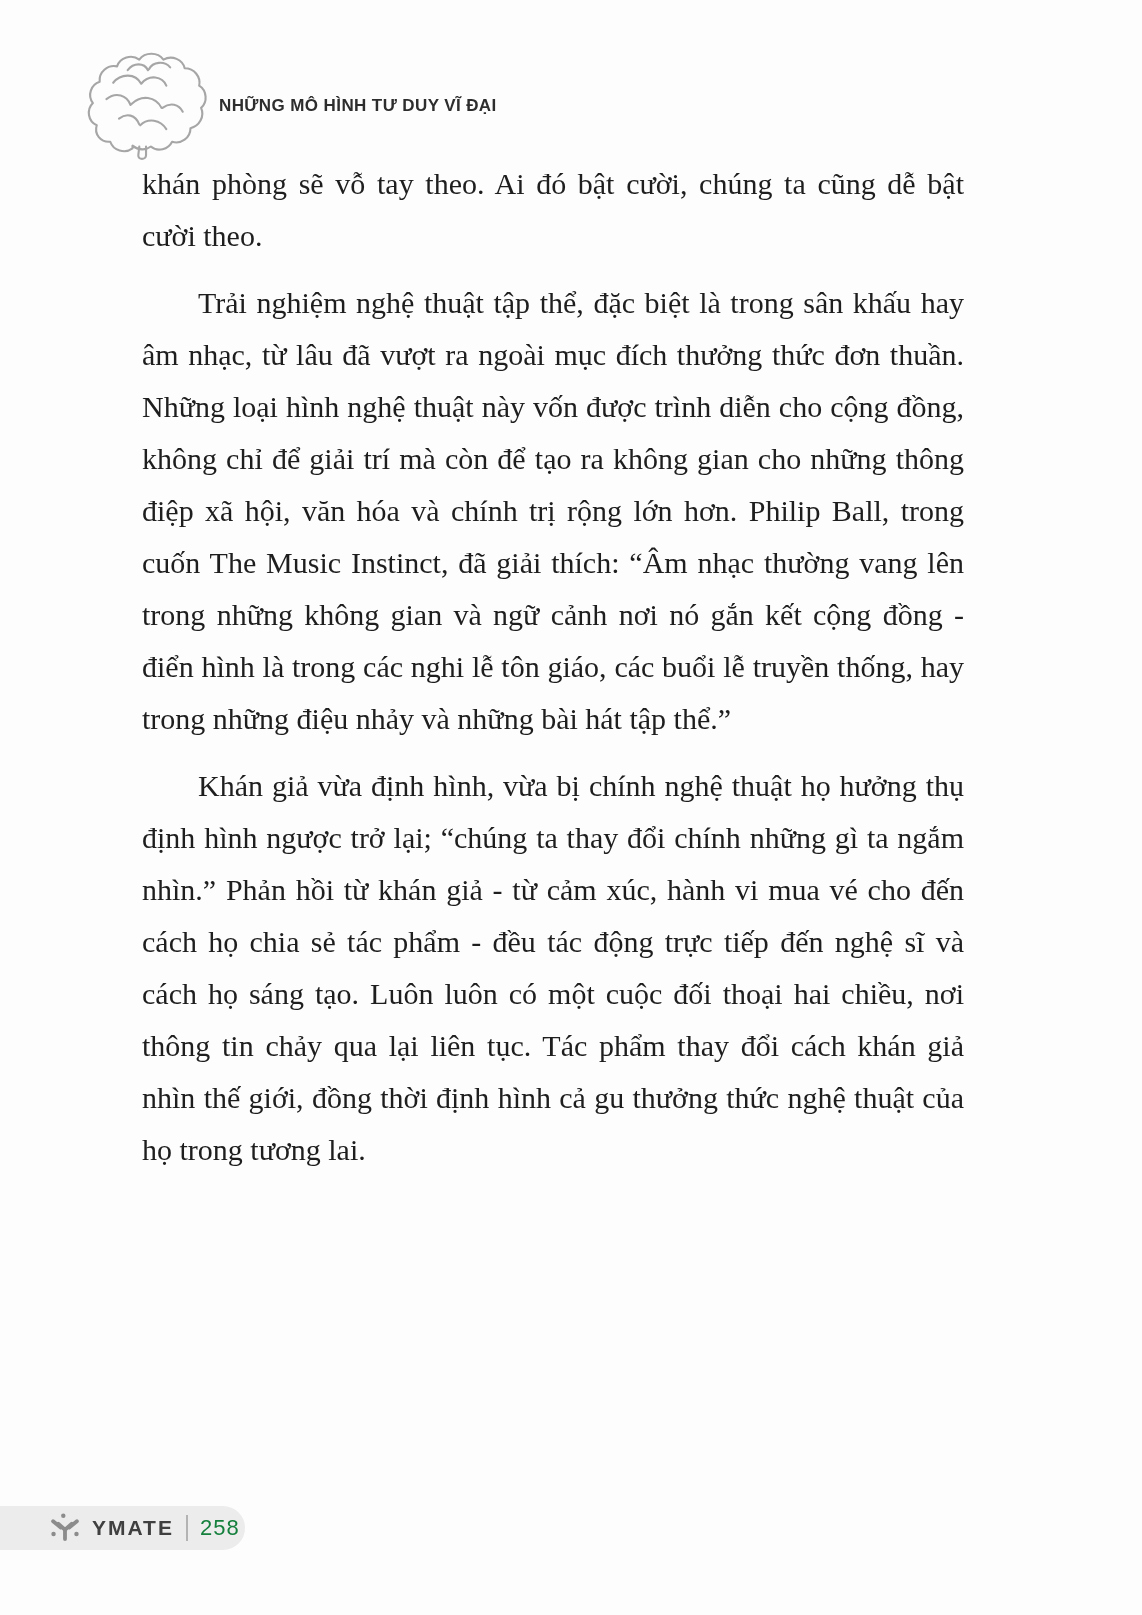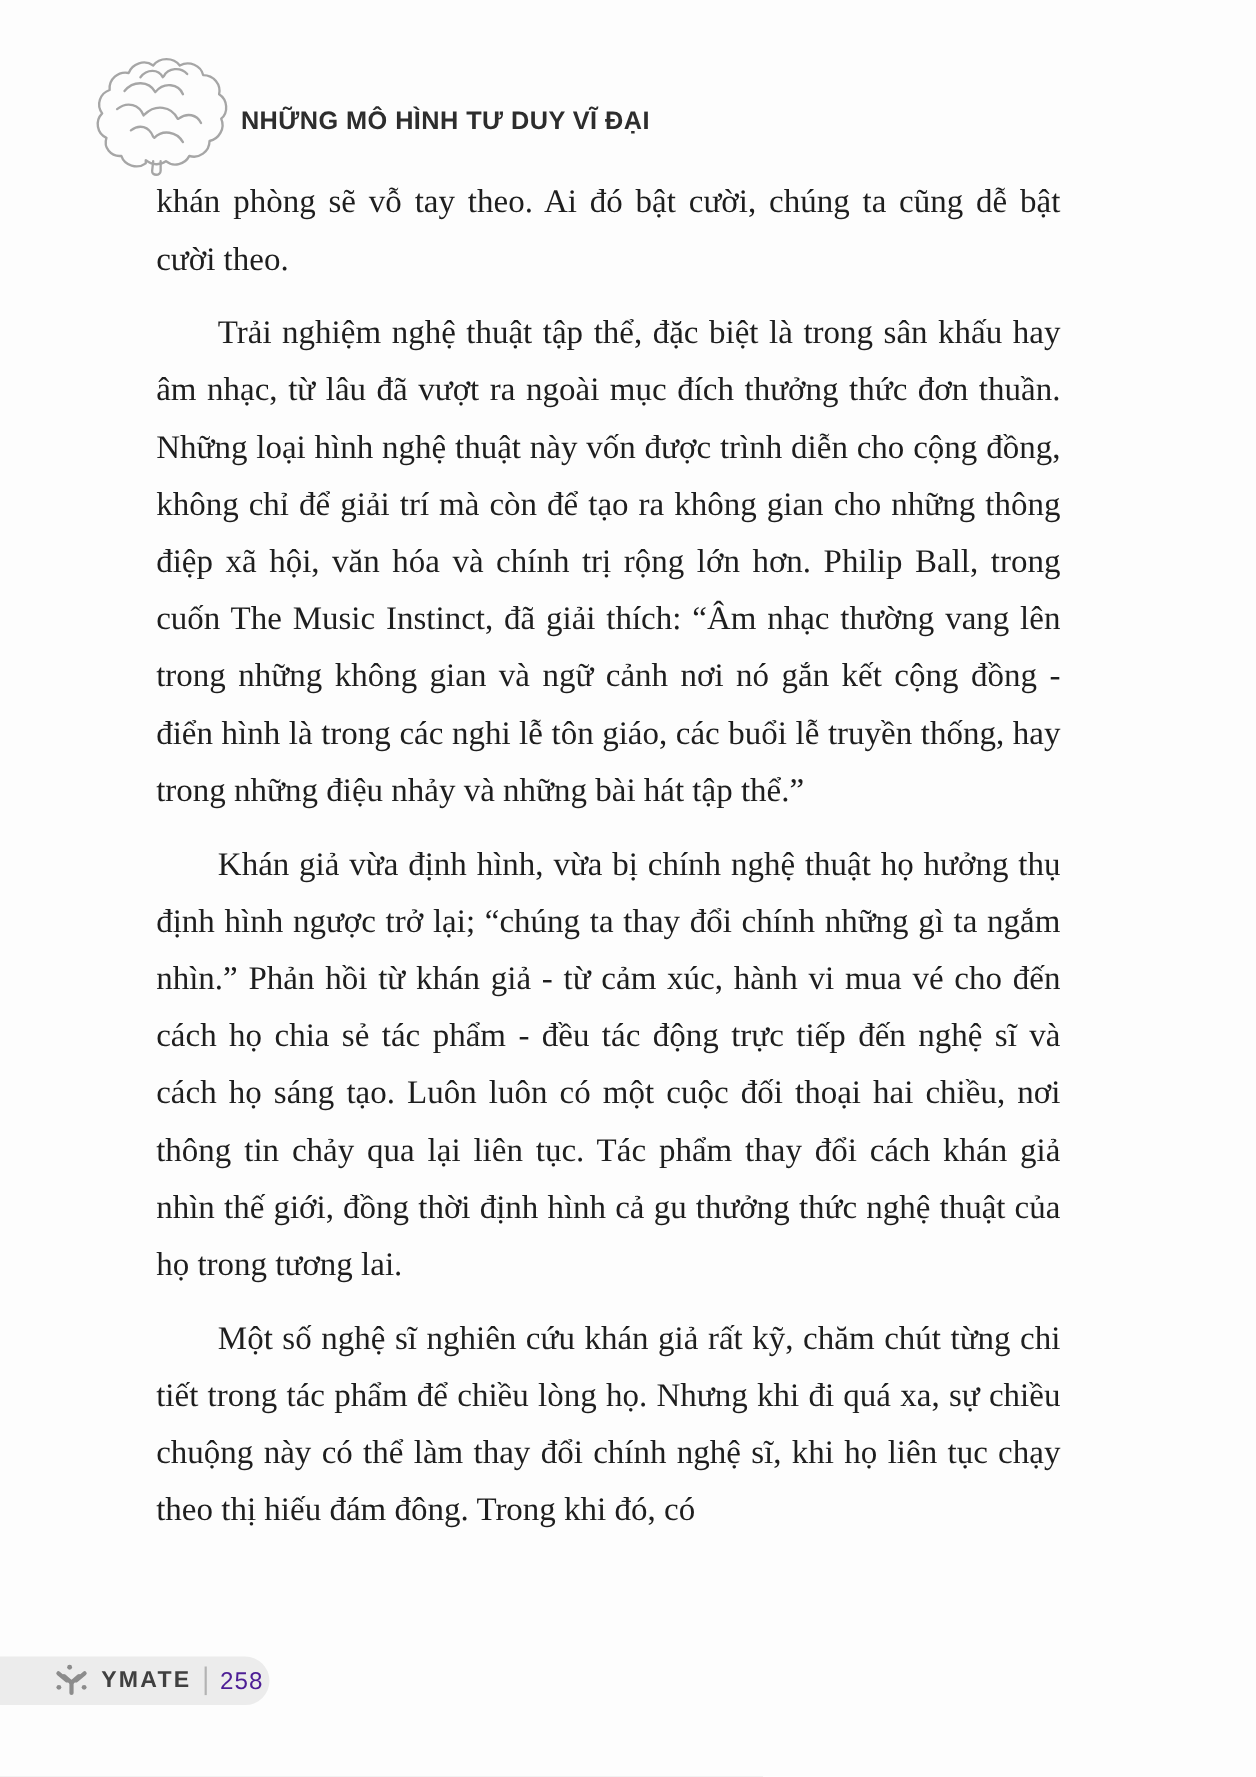--- a/index.html
+++ b/index.html
@@ -11,21 +11,21 @@
     overflow:hidden;
     font-family:"Liberation Serif", serif;
   }
   
   .page-header{position:absolute;left:0;top:0;width:100%;height:165px;}
   .brain-icon{position:absolute;left:84px;top:48px;width:126px;height:114px;}
   .running-title{
     position:absolute;left:219px;top:96px;
     font-family:"Liberation Sans", sans-serif;
     font-weight:700;
-    font-size:23px;
+    font-size:17px;
     letter-spacing:0.4px;
     color:#2d2d2d;
     white-space:nowrap;
   }
   
   .body-text{
     position:absolute;left:142px;top:158px;width:822px;
   }
   .para{
     margin:0 0 15px 0;
@@ -47,21 +47,21 @@
     padding-left:48px;box-sizing:border-box;
     font-family:"Liberation Sans", sans-serif;
   }
   .ymate-logo-icon{width:34px;height:34px;flex:0 0 auto;margin-right:10px;}
   .brand-name{
     font-weight:700;font-size:21px;letter-spacing:2px;color:#404040;
   }
   .footer-divider{
     width:2px;height:26px;background:#b3b3b3;margin:0 12px;flex:0 0 auto;
   }
-  .page-number{font-size:22px;color:#4c1d95;letter-spacing:1px;}
+  .page-number{font-size:22px;color:#15803d;letter-spacing:1px;}
 </style>
 </head>
 <body>
 
 <div class="page">
 
   <div class="page-header">
     <svg class="brain-icon" viewBox="0 0 130 118" fill="none" stroke="#a6a6a6" stroke-width="2.2" stroke-linecap="round" stroke-linejoin="round">
       <path d="M50,104 c-8,6 -20,2 -23,-7 c-10,1 -17,-8 -14,-17 c-9,-4 -11,-16 -4,-23 c-6,-8 -2,-19 7,-22 c-1,-10 8,-18 18,-16 c3,-9 15,-13 23,-7 c6,-8 19,-8 25,0 c9,-5 20,0 22,9 c10,0 17,9 15,18 c8,5 9,17 2,23 c4,9 -2,19 -11,21 c0,10 -10,17 -19,14 c-4,8 -15,11 -22,5 c-5,4 -13,4 -19,-1 z"></path>
       <path d="M57,102 l-1,9 c-0.5,5 8,5 8,0 l0,-9"></path>
@@ -74,21 +74,20 @@
       <path d="M36,73 c8,-6 17,-4 21,6"></path>
       <path d="M58,80 c8,-8 21,-6 27,4"></path>
     </svg>
     <div class="running-title">NHỮNG MÔ HÌNH TƯ DUY VĨ ĐẠI</div>
   </div>
 
   <main class="body-text">
       <p class="para"><span class="">khán phòng sẽ vỗ tay theo. Ai đó bật cười, chúng ta cũng dễ bật cười theo.</span></p>
       <p class="para indent"><span class="">Trải nghiệm nghệ thuật tập thể, đặc biệt là trong sân khấu hay âm nhạc, từ lâu đã vượt ra ngoài mục đích thưởng thức đơn thuần. Những loại hình nghệ thuật này vốn được trình diễn cho cộng đồng, không chỉ để giải trí mà còn để tạo ra không gian cho những thông điệp xã hội, văn hóa và chính trị rộng lớn hơn. Philip Ball, trong cuốn </span><span class="it">The Music Instinct</span><span class="">, đã giải thích: </span><span class="it">“Âm nhạc thường vang lên trong những không gian và ngữ cảnh nơi nó gắn kết cộng đồng - điển hình là trong các nghi lễ tôn giáo, các buổi lễ truyền thống, hay trong những điệu nhảy và những bài hát tập thể.”</span></p>
       <p class="para indent"><span class="">Khán giả vừa định hình, vừa bị chính nghệ thuật họ hưởng thụ định hình ngược trở lại; </span><span class="it">“chúng ta thay đổi chính những gì ta ngắm nhìn.”</span><span class=""> Phản hồi từ khán giả - từ cảm xúc, hành vi mua vé cho đến cách họ chia sẻ tác phẩm - đều tác động trực tiếp đến nghệ sĩ và cách họ sáng tạo. Luôn luôn có một cuộc đối thoại hai chiều, nơi thông tin chảy qua lại liên tục. Tác phẩm thay đổi cách khán giả nhìn thế giới, đồng thời định hình cả gu thưởng thức nghệ thuật của họ trong tương lai.</span></p>
-      <p class="para indent"><span class="">Một số nghệ sĩ nghiên cứu khán giả rất kỹ, chăm chút từng chi tiết trong tác phẩm để chiều lòng họ. Nhưng khi đi quá xa, sự chiều chuộng này có thể làm thay đổi chính nghệ sĩ, khi họ liên tục chạy theo thị hiếu đám đông. Trong khi đó, có</span></p>
     </main>
 
   <div class="footer-pill">
     <svg class="ymate-logo-icon" viewBox="0 0 40 40" fill="none" stroke="#8c8c8c" stroke-width="4.5" stroke-linecap="round" stroke-linejoin="round">
       <circle cx="18" cy="5.5" r="2.6" fill="#8c8c8c" stroke="none"></circle>
       <path d="M6,12 L15,19.5"></path>
       <path d="M34,12 L25,19.5"></path>
       <path d="M12,15 L20,22 L28,15"></path>
       <path d="M20,22 L20,33"></path>
       <circle cx="6.5" cy="27" r="2.6" fill="#8c8c8c" stroke="none"></circle>

